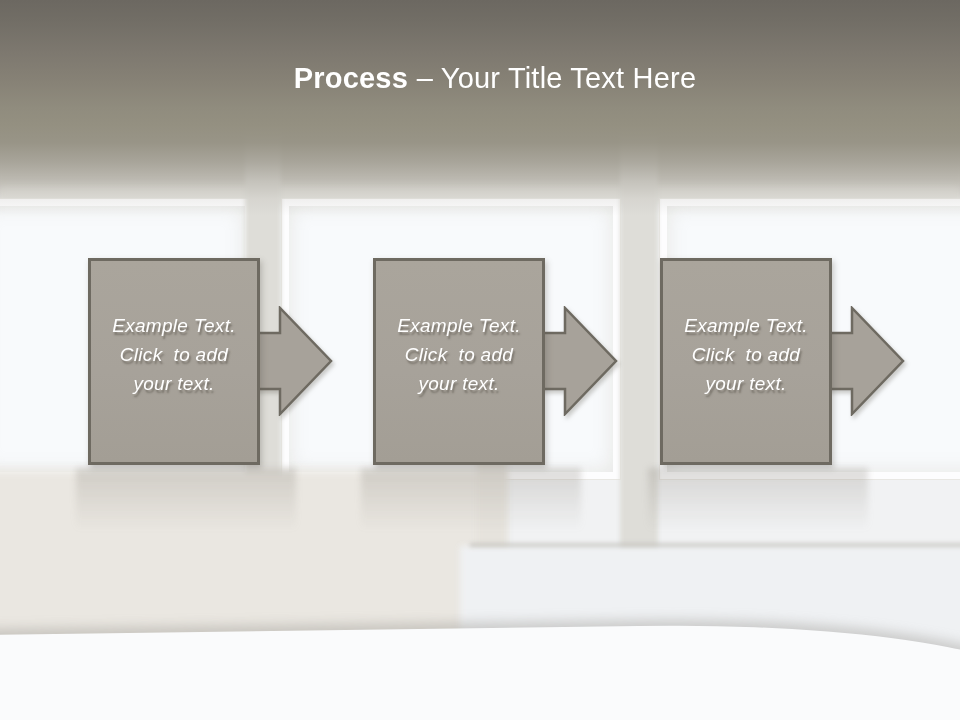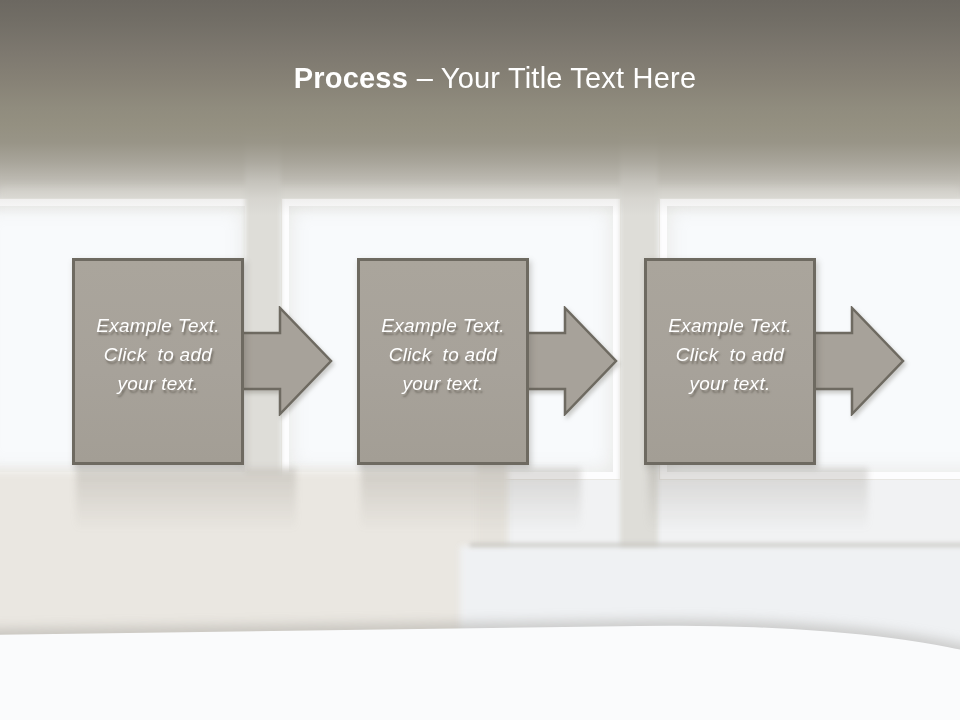--- a/index.html
+++ b/index.html
@@ -45,21 +45,21 @@
     text-align:center;padding-left:30px;box-sizing:border-box;
     color:var(--title-text,#fff);font-size:29px;letter-spacing:0.2px;
     white-space:pre;
     margin-top:8px;
   }
   .title-bold{font-weight:700;}
   .title-rest{font-weight:400;margin-left:0.30em;}
   
   .step{position:absolute;top:258px;width:264px;height:207px;}
   .step-box{
-    position:absolute;left:0;top:0;width:172px;height:207px;box-sizing:border-box;
+    position:absolute;left:16px;top:0;width:172px;height:207px;box-sizing:border-box;
     background:linear-gradient(180deg,#aaa59c 0%, #a7a29a 55%, #a39e95 100%);
     border:3px solid var(--box-border,#6e6a61);
     box-shadow:2px 3px 6px rgba(90,85,75,0.30);
     z-index:2;
     display:flex;flex-direction:column;justify-content:center;align-items:center;
     padding-bottom:14px;
     cursor:pointer;
   }
   .step-line{
     color:var(--step-text,#fff);

